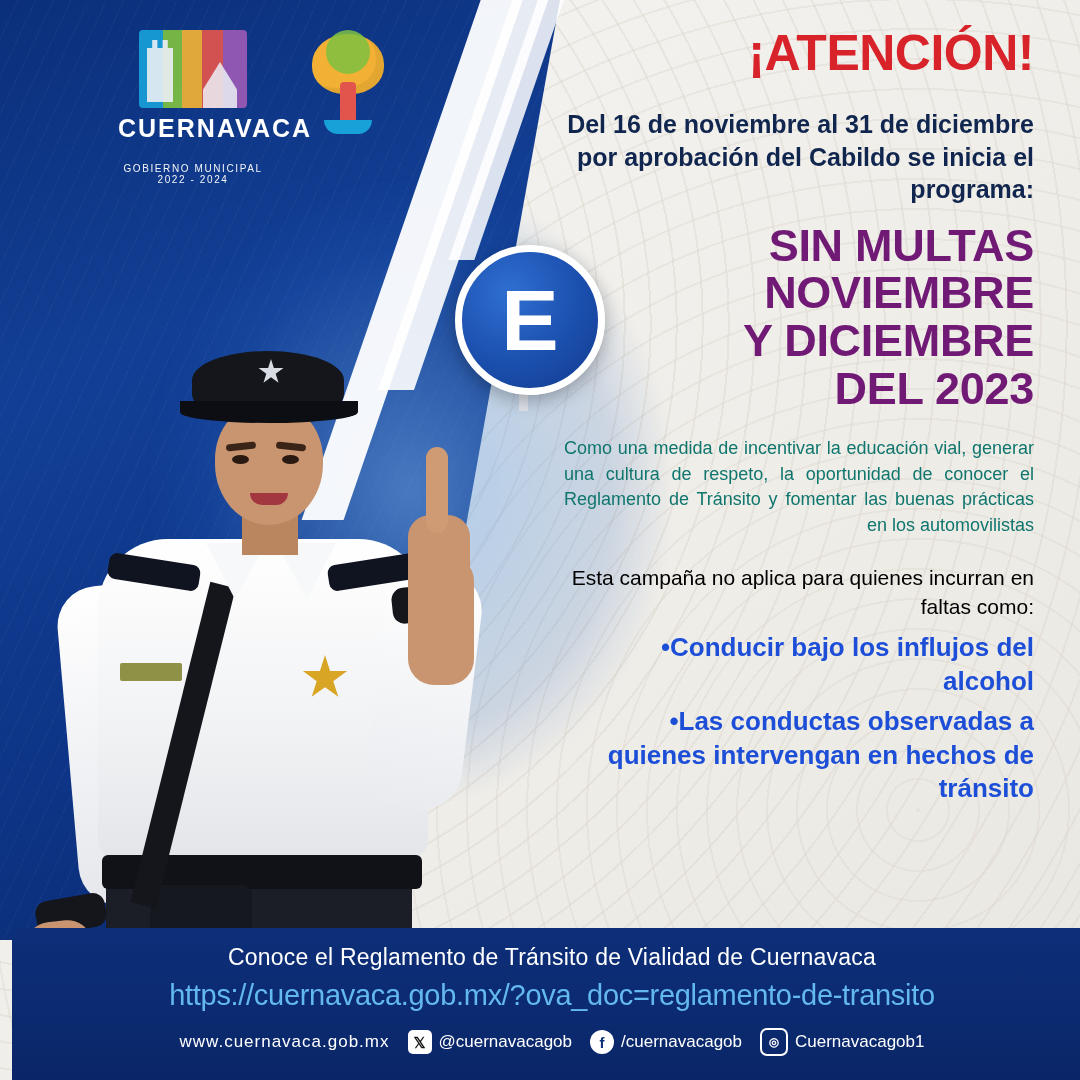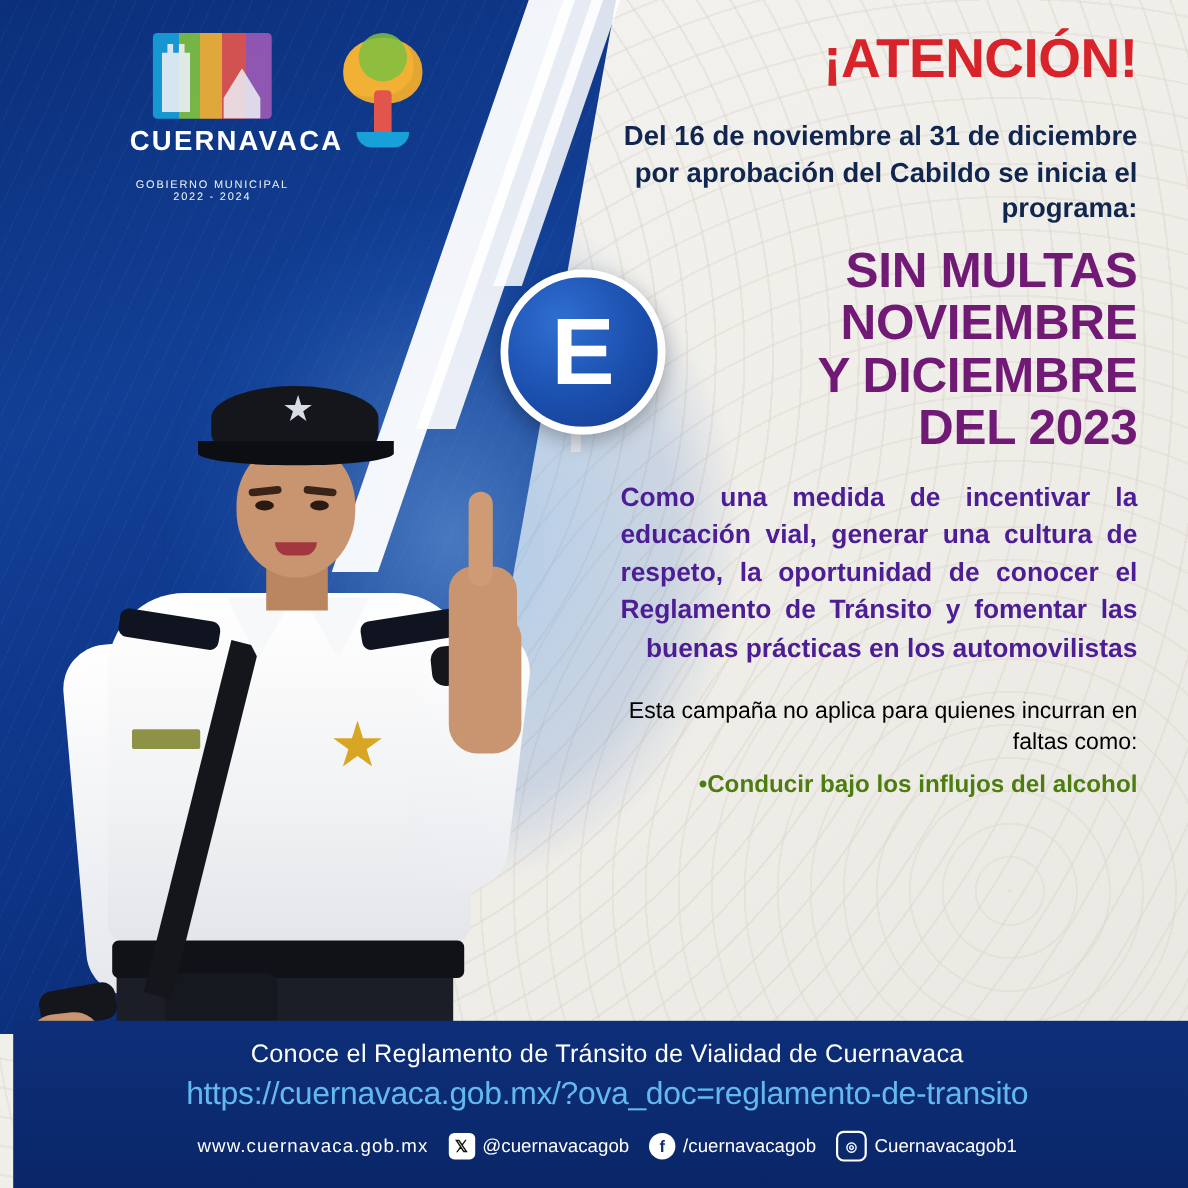--- a/index.html
+++ b/index.html
@@ -424,42 +424,41 @@
   }
   .programa {
     color: #701a75;
     font-size: 45px;
     font-weight: 700;
     line-height: 1.06;
     margin: 16px 0 0 0;
     letter-spacing: -.3px;
   }
   .descripcion {
-    color: #4c1d95;
-    font-size: 24px;
+    color: #0f766e;
+    font-size: 18px;
     line-height: 1.42;
     margin: 24px 0 0 0;
     text-align: justify;
     text-align-last: right;
-    font-weight: bold;
   }
   .excepciones-intro {
     color: #000000;
     font-size: 21px;
     line-height: 1.35;
     margin: 26px 0 0 0;
   }
   .bullets {
     list-style: none;
     margin: 10px 0 0 0;
     padding: 0;
   }
   .bullets li {
-    color: #4d7c0f;
-    font-size: 22px;
+    color: #1d4ed8;
+    font-size: 26px;
     font-weight: 700;
     line-height: 1.3;
     margin-bottom: 6px;
   }
 
   
   .footer {
     position: absolute;
     left: 12px;
     bottom: 0;
@@ -592,20 +591,21 @@
     <div class="programa">
       <div>SIN MULTAS</div>
       <div>NOVIEMBRE</div>
       <div>Y DICIEMBRE</div>
       <div>DEL 2023</div>
     </div>
     <p class="descripcion">Como una medida de incentivar la educación vial, generar una cultura de respeto, la oportunidad de conocer el Reglamento de Tránsito y fomentar las buenas prácticas en los automovilistas</p>
     <p class="excepciones-intro">Esta campaña no aplica para quienes incurran en faltas como:</p>
     <ul class="bullets">
       <li>•Conducir bajo los influjos del alcohol</li>
+      <li>•Las conductas observadas a quienes intervengan en hechos de tránsito</li>
     </ul>
   </div>
 
   <div class="footer">
     <div class="footer-lead">Conoce el Reglamento de Tránsito de Vialidad de Cuernavaca</div>
     <div class="footer-url">https://cuernavaca.gob.mx/?ova_doc=reglamento-de-transito</div>
     <div class="social">
       <span class="web">www.cuernavaca.gob.mx</span>
       <span class="item">
         <span class="ic x">𝕏</span>

